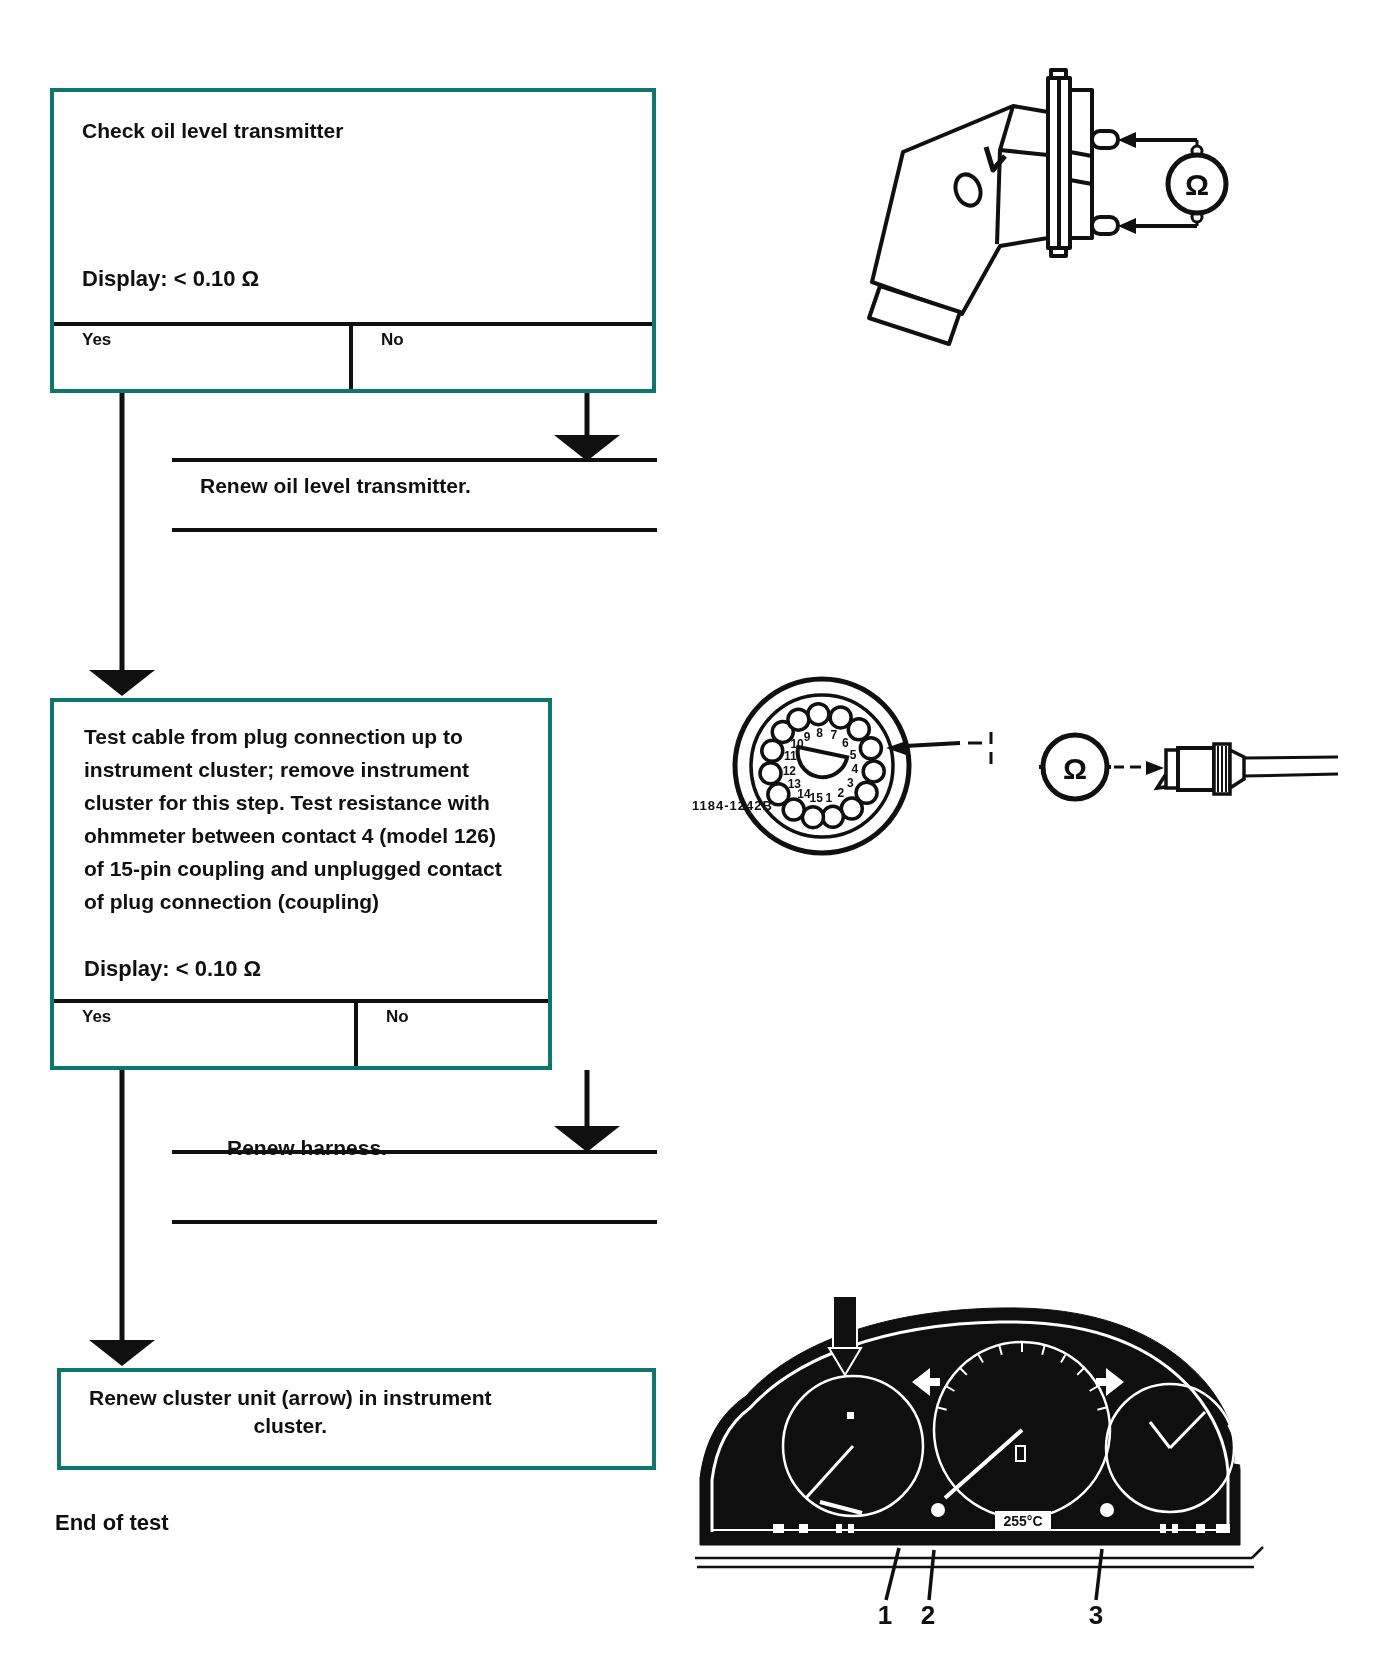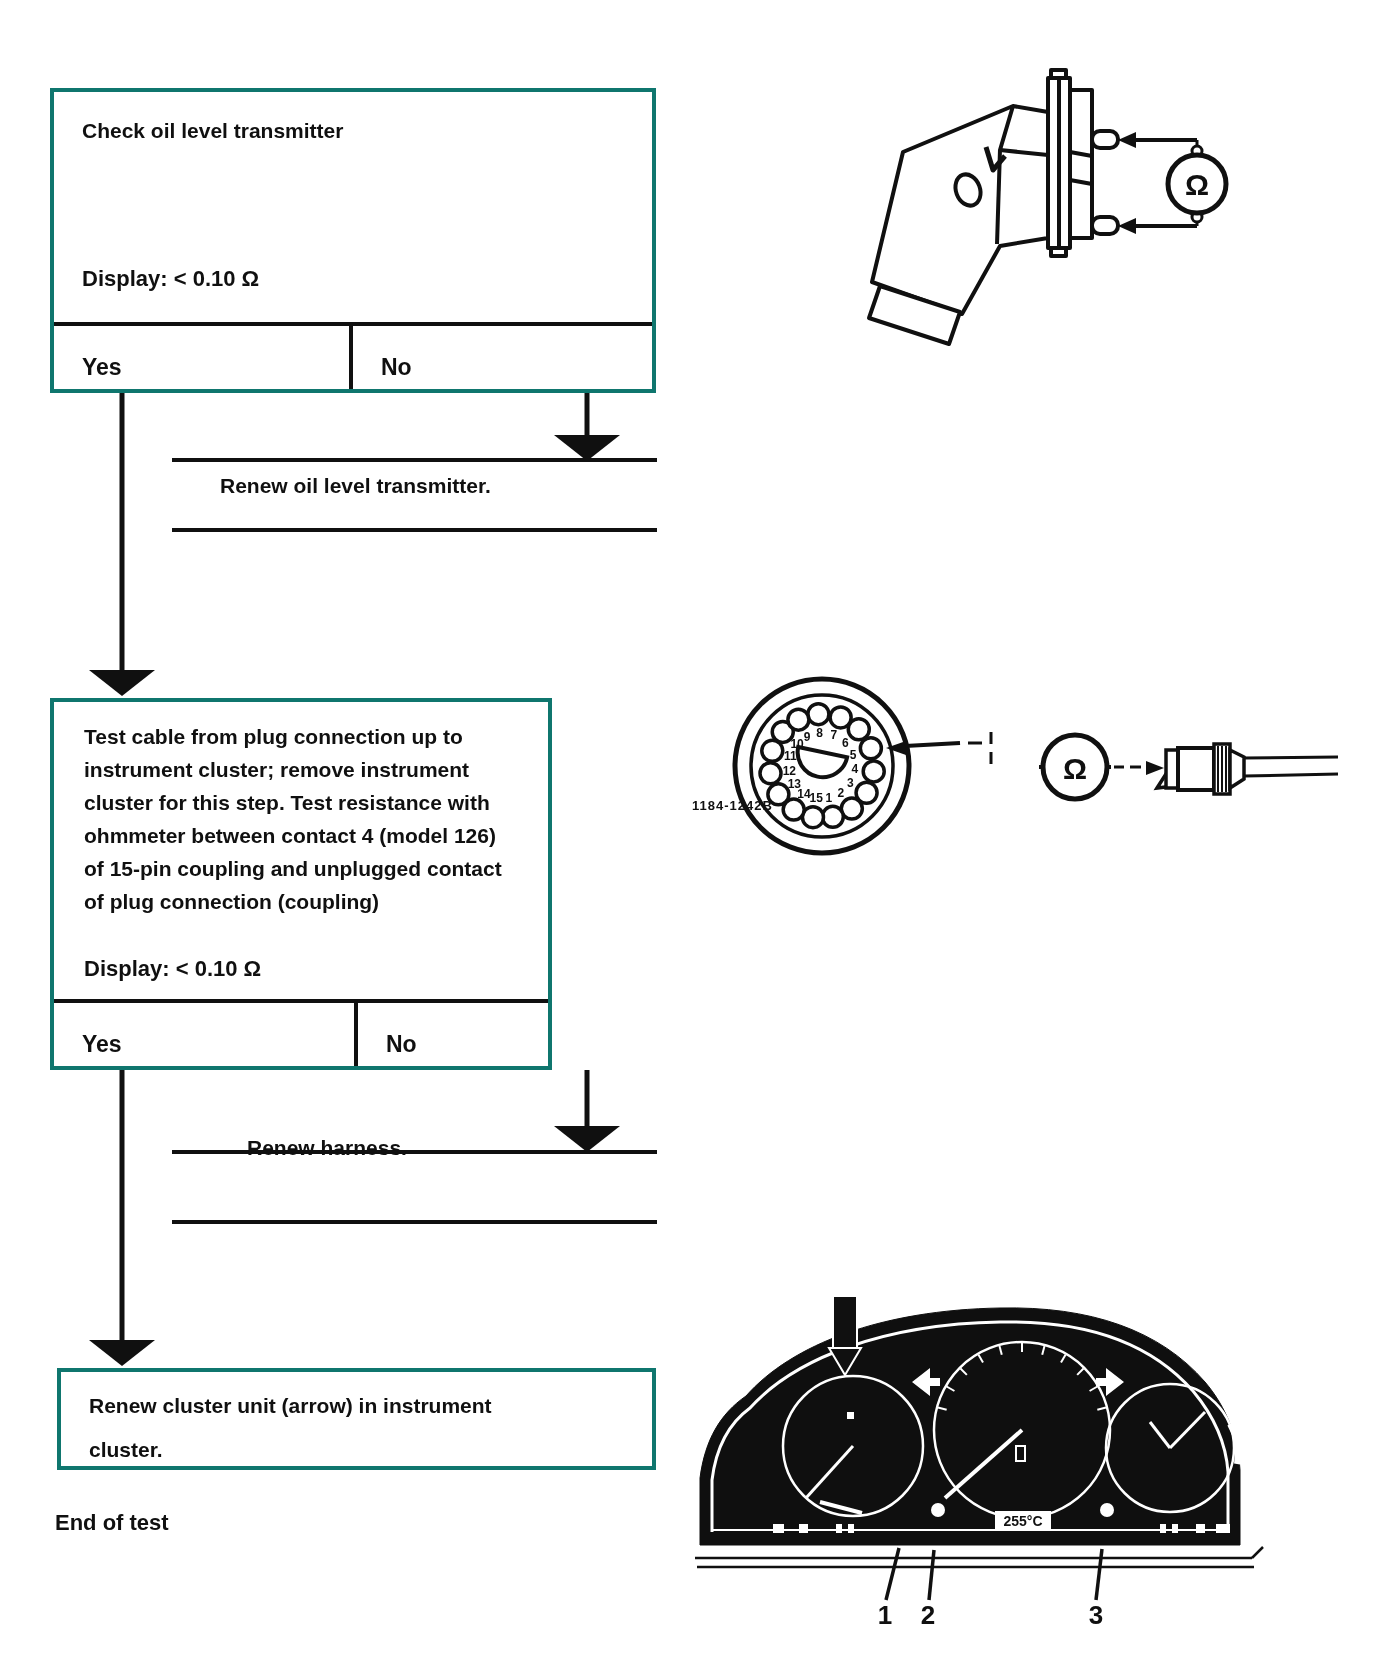--- a/index.html
+++ b/index.html
@@ -9,26 +9,26 @@
   .box{position:absolute;box-sizing:border-box;border:4px solid #0f766e;background:#ffffff;}
   #box1{left:50px;top:88px;width:606px;height:305px;}
   #box2{left:50px;top:698px;width:502px;height:372px;}
   #box3{left:57px;top:1368px;width:599px;height:102px;}
   .btxt{position:absolute;font-size:21px;font-weight:700;line-height:33px;white-space:pre-line;}
   #box1 .title{left:28px;top:22px;}
   #box1 .body{left:30px;top:80px;}
   #box1 .disp{left:28px;top:170px;font-size:22px;}
   #box2 .body{left:30px;top:18px;}
   #box2 .disp{left:30px;top:250px;font-size:22px;}
-  #box3 .body{left:28px;top:12px;line-height:44px;}
+  #box3 .body{left:28px;top:12px;line-height:28px;text-align:center;}
   .yn{position:absolute;left:0;right:0;bottom:0;height:63px;border-top:4px solid #101010;display:flex;}
-  .yn .cell{padding:28px 0 0 28px;font-size:23px;font-weight:700;box-sizing:border-box;}
+  .yn .cell{padding:4px 0 0 28px;font-size:17px;font-weight:700;box-sizing:border-box;}
   #box1 .c1{width:299px;border-right:4px solid #101010;}
   #box2 .c1{width:304px;border-right:4px solid #101010;}
-  .outcome{position:absolute;font-size:21px;font-weight:700;margin-left:20px;}
+  .outcome{position:absolute;font-size:21px;font-weight:700;}
   #renew1{left:200px;top:474px;}
   #renew2{left:227px;top:1136px;}
   #endtest{position:absolute;left:55px;top:1490px;font-size:22px;font-weight:700;margin-top:20px;}
   #caption{position:absolute;left:692px;top:798px;font-size:13px;font-weight:700;letter-spacing:1px;text-align:right;}
   .callout{position:absolute;top:1600px;width:26px;text-align:center;font-size:26px;font-weight:700;}
   #c1{left:872px;} #c2{left:915px;} #c3{left:1083px;}
   .omega{font-size:30px;font-weight:700;fill:#101010;}
 </style>
 </head>
 <body>

